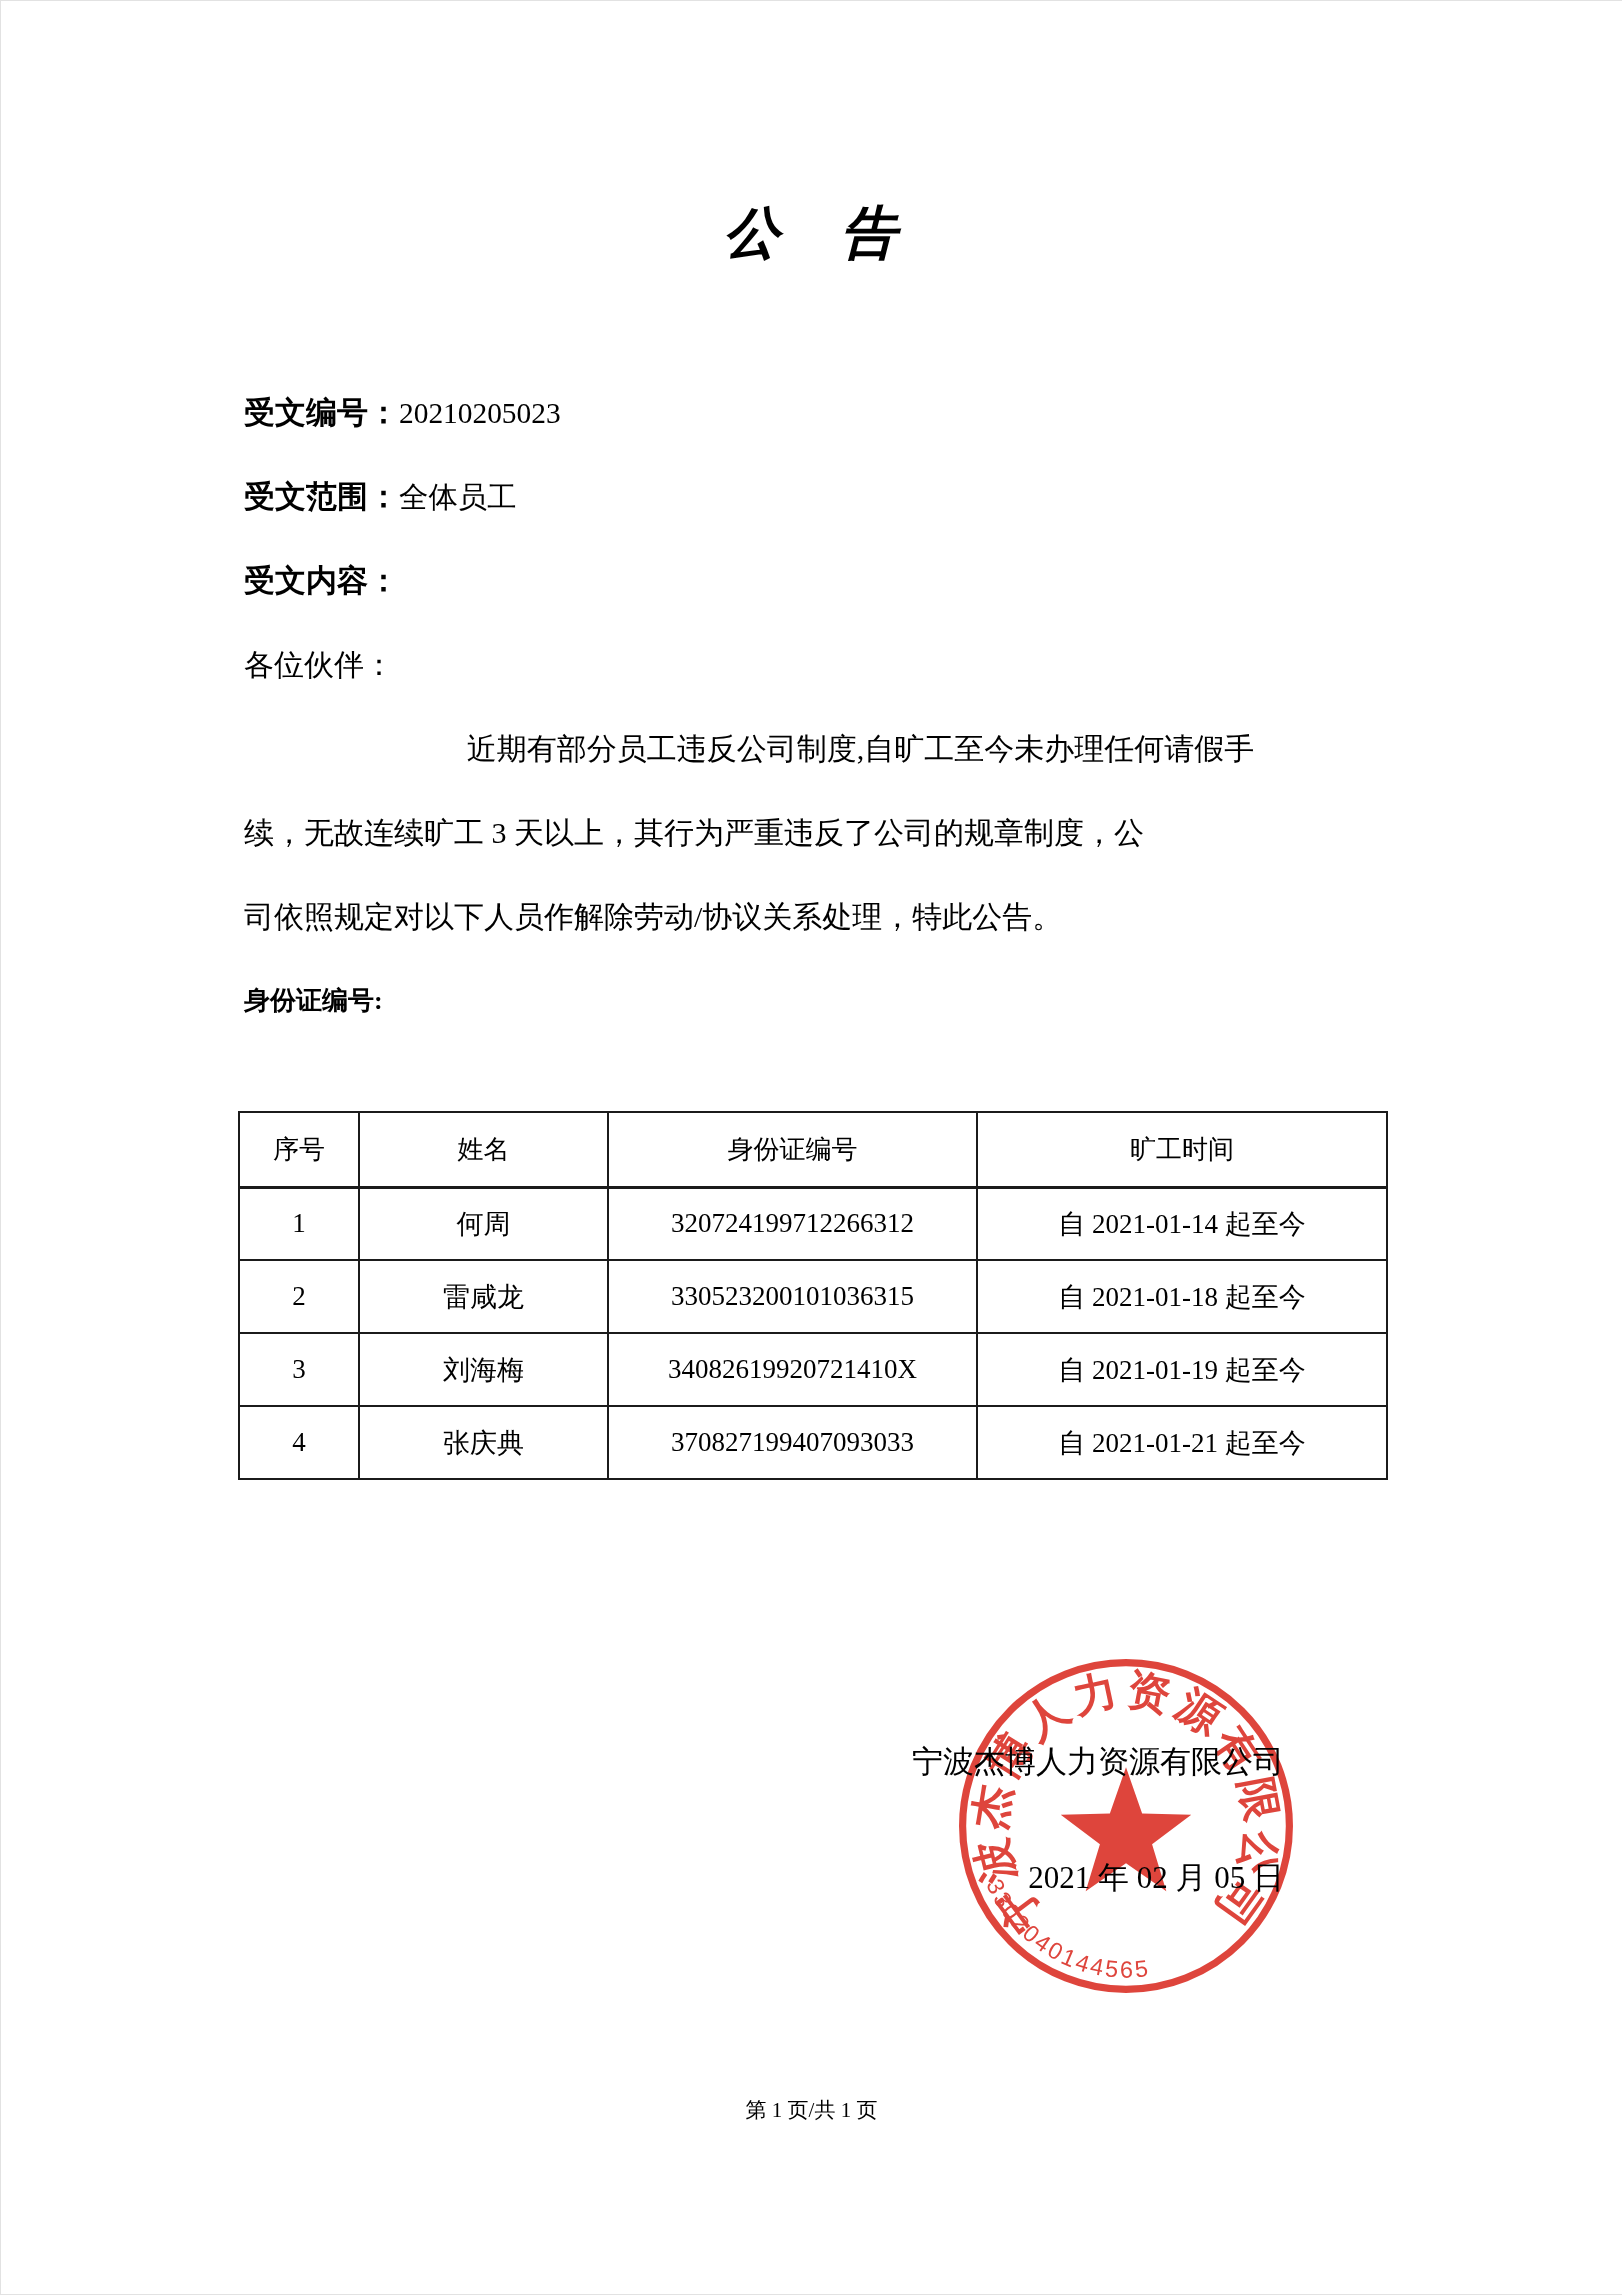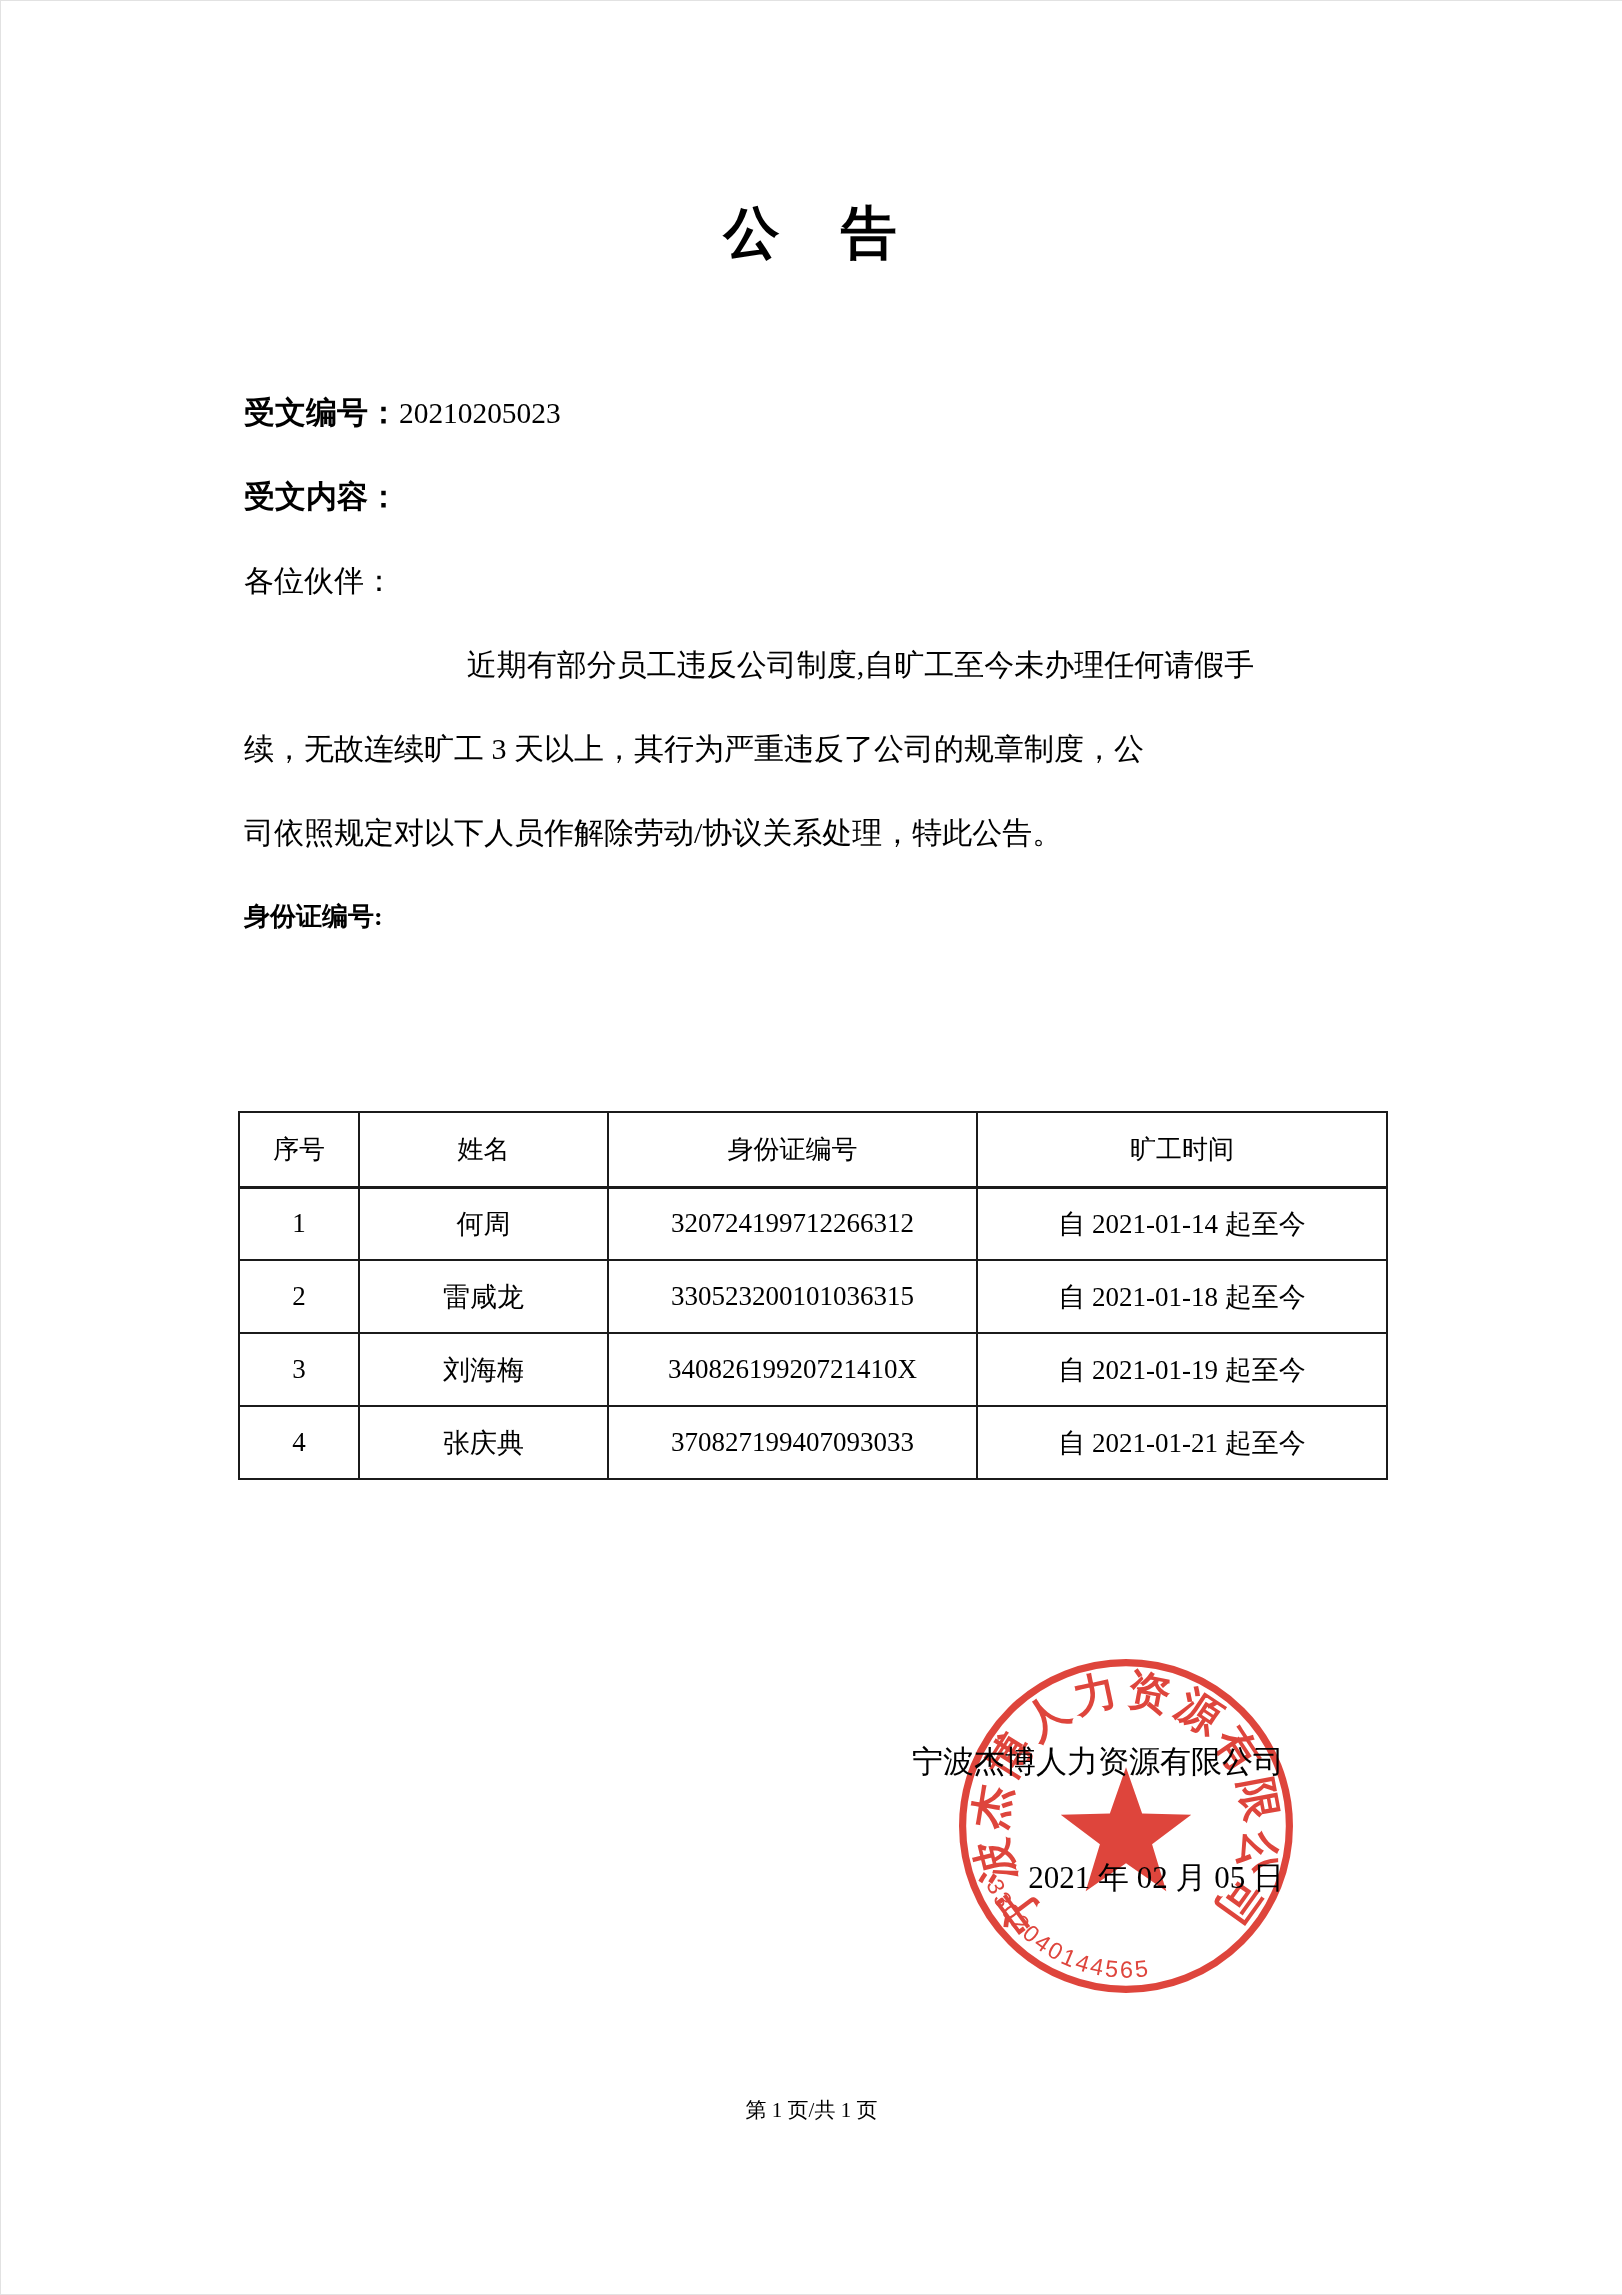--- a/index.html
+++ b/index.html
@@ -6,20 +6,21 @@
   html,body { background:#888; }
   .page {
     position:relative; width:1623px; height:2295px; margin:0 auto;
     background:#ffffff; border:1.3px solid #e2e2e2; overflow:hidden;
     font-family:"Liberation Serif","DejaVu Serif",serif; color:#000;
   }
   .doc-title {
     position:absolute; top:196px; left:0; width:100%; height:72px;
     line-height:72px; text-align:center; font-size:56px; font-weight:700;
     letter-spacing:2.6px;
+    font-style:italic;
   }
   .content { position:absolute; left:225px; top:370px; width:1178px; }
   .line { height:84px; line-height:84px; font-size:30px; white-space:nowrap;margin-left:18px; }
   .line .lbl { font-weight:700; font-size:31px; }
   .line .val { font-weight:400; font-size:29.4px; }
   .para-indent { text-indent:73px;text-align:center; }
   .list-label { font-weight:700; font-size:26px; }
   table.roster {
     position:absolute; left:237px; top:1110px; width:1148px;
     border-collapse:collapse; table-layout:fixed;
@@ -55,20 +56,23 @@
 </head>
 <body>
 
 <div class="page">
 
   <div class="doc-title">公　告</div>
 
   <div class="content">
     <div class="line">
       <span class="lbl">受文编号：</span><span class="val">20210205023</span>
+    </div>
+    <div class="line">
+      <span class="lbl">受文范围：</span><span class="val">全体员工</span>
     </div>
     <div class="line">
       <span class="lbl">受文内容：</span><span class="val"></span>
     </div>
     <div class="line">各位伙伴：</div>
     <div class="line para-indent">近期有部分员工违反公司制度,自旷工至今未办理任何请假手</div>
     <div class="line">续，无故连续旷工 3 天以上，其行为严重违反了公司的规章制度，公</div>
     <div class="line">司依照规定对以下人员作解除劳动/协议关系处理，特此公告。</div>
     <div class="line list-label">身份证编号:</div>
   </div>

